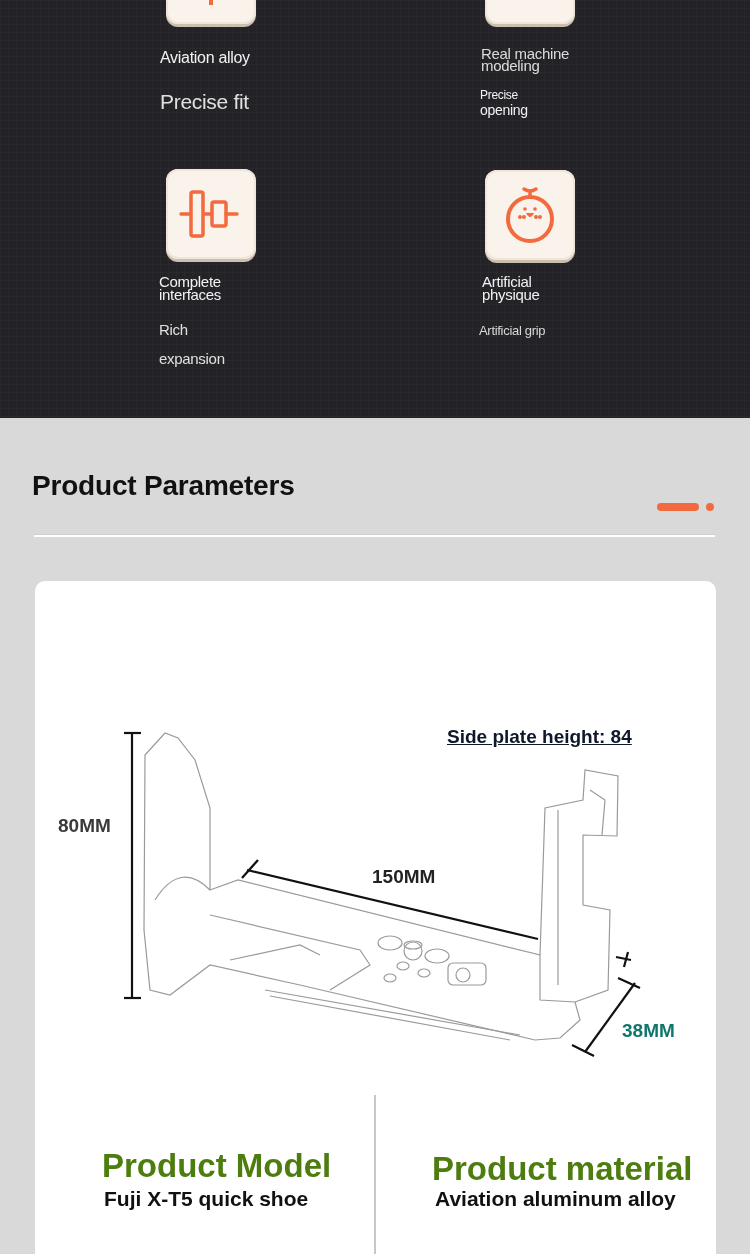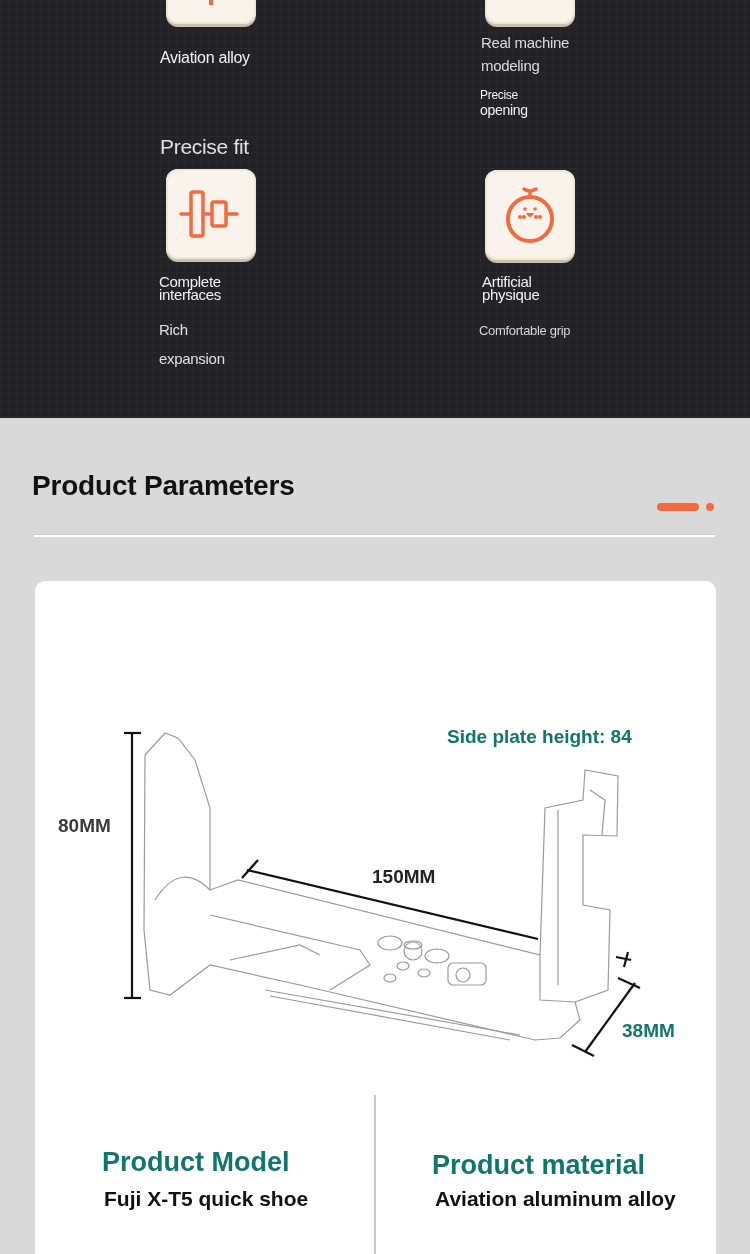--- a/index.html
+++ b/index.html
@@ -43,43 +43,43 @@
     .rule {
       position: absolute; left: 34px; top: 534px; width: 681px; height: 3px;
       background: #fff; border-top: 1px solid #cfcfcf;
     }
     .card {
       position: absolute; left: 35px; top: 581px; width: 681px; height: 700px;
       background: #fff; border-radius: 10px;
     }
     .dim { position: absolute; font-weight: bold; color: #3a3a3a; font-size: 19px; }
     .divider { position: absolute; left: 374px; top: 1095px; width: 2px; height: 160px; background: #c8c8c8; }
-    .param-label { position: absolute; font-size: 27px; font-weight: bold; color: #0f766e; }
+    .param-label { position: absolute; font-size: 33px; font-weight: bold; color: #4d7c0f; }
     .param-value { position: absolute; font-size: 21px; font-weight: bold; color: #111; }
   </style>
 </head>
 <body>
 
 <div class="dark">
 
   <div class="icon-tile" style="left:166px; top:-66px;">
     <svg width="60" height="60" viewBox="0 0 60 60">
       <circle cx="30" cy="30" r="18" fill="none" stroke="#f26a3d" stroke-width="4"></circle>
       <line x1="30" y1="30" x2="30" y2="56" stroke="#f26a3d" stroke-width="4"></line>
     </svg>
   </div>
   <div class="ftext" style="left:160px; top:49px; font-size:16px;">Aviation alloy</div>
-  <div class="ftext" style="left:160px; top:90px; font-size:21px; color:#e0e0e0;margin-top:45px;">Precise fit</div>
+  <div class="ftext" style="left:160px; top:90px; font-size:21px; color:#e0e0e0;">Precise fit</div>
 
   <div class="icon-tile" style="left:485px; top:-66px;">
     <svg width="60" height="60" viewBox="0 0 60 60">
       <circle cx="30" cy="26" r="22" fill="none" stroke="#f26a3d" stroke-width="4"></circle>
     </svg>
   </div>
-  <div class="ftext ftitle" style="left:481px; top:36px; color:#dcdcdc;">Real machine</div>
+  <div class="ftext ftitle" style="left:481px; top:47px; color:#dcdcdc;">Real machine</div>
   <div class="ftext ftitle" style="left:481px; top:59px; color:#dcdcdc;">modeling</div>
   <div class="ftext" style="left:480px; top:88px; font-size:12px;">Precise</div>
   <div class="ftext" style="left:480px; top:102px; font-size:14px;">opening</div>
 
   <div class="icon-tile" style="left:166px; top:169px;">
     <svg width="64" height="64" viewBox="0 0 64 64">
       <line x1="2" y1="32" x2="10" y2="32" stroke="#f26a3d" stroke-width="3.5" stroke-linecap="round"></line>
       <rect x="12" y="10" width="12" height="44" rx="2" fill="none" stroke="#f26a3d" stroke-width="3.5"></rect>
       <line x1="24" y1="32" x2="33" y2="32" stroke="#f26a3d" stroke-width="3.5"></line>
       <rect x="33" y="20" width="14" height="24" rx="2" fill="none" stroke="#f26a3d" stroke-width="3.5"></rect>
@@ -99,21 +99,21 @@
       <circle cx="26" cy="34" r="2" fill="#f26a3d"></circle>
       <circle cx="38" cy="34" r="2" fill="#f26a3d"></circle>
       <circle cx="42" cy="34" r="2" fill="#f26a3d"></circle>
       <path d="M28 30 Q32 38 36 30 Z" fill="#f26a3d"></path>
       <circle cx="27" cy="26" r="1.8" fill="#f26a3d"></circle>
       <circle cx="37" cy="26" r="1.8" fill="#f26a3d"></circle>
     </svg>
   </div>
   <div class="ftext ftitle" style="left:482px; top:275px;">Artificial</div>
   <div class="ftext ftitle" style="left:482px; top:288px;">physique</div>
-  <div class="ftext" style="left:479px; top:323px; font-size:13px; color:#d8d8d8;">Comfortable grip</div>
+  <div class="ftext" style="left:479px; top:323px; font-size:13px; color:#d8d8d8;">Artificial grip</div>
 </div>
 
 <div class="light"></div>
 
 <div class="section-title">Product Parameters</div>
 <div class="pill"></div>
 <div class="dot"></div>
 <div class="rule"></div>
 
 <div class="card"></div>
@@ -151,21 +151,21 @@
     <line x1="247" y1="870" x2="538" y2="939"></line>
     <line x1="242" y1="878" x2="258" y2="860"></line>
     <line x1="616" y1="957" x2="631" y2="960"></line>
     <line x1="628" y1="952" x2="624" y2="967"></line>
     <line x1="635" y1="983" x2="585" y2="1052"></line>
     <line x1="618" y1="978" x2="640" y2="988"></line>
     <line x1="572" y1="1045" x2="594" y2="1056"></line>
   </g>
 </svg>
 
-<div class="dim" style="left:447px; top:726px; color:#0f766e;">Side plate height: 84</div>
+<div class="dim" style="left:447px; top:726px; color:#0f172a;text-decoration:underline;">Side plate height: 84</div>
 <div class="dim" style="left:58px; top:815px;">80MM</div>
 <div class="dim" style="left:372px; top:866px; color:#222;">150MM</div>
 <div class="dim" style="left:622px; top:1020px; color:#0f766e;">38MM</div>
 
 <div class="divider"></div>
 
 <div class="param-label" style="left:102px; top:1147px;">Product Model</div>
 <div class="param-value" style="left:104px; top:1187px;">Fuji X-T5 quick shoe</div>
 
 <div class="param-label" style="left:432px; top:1150px;text-align:center;">Product material</div>

